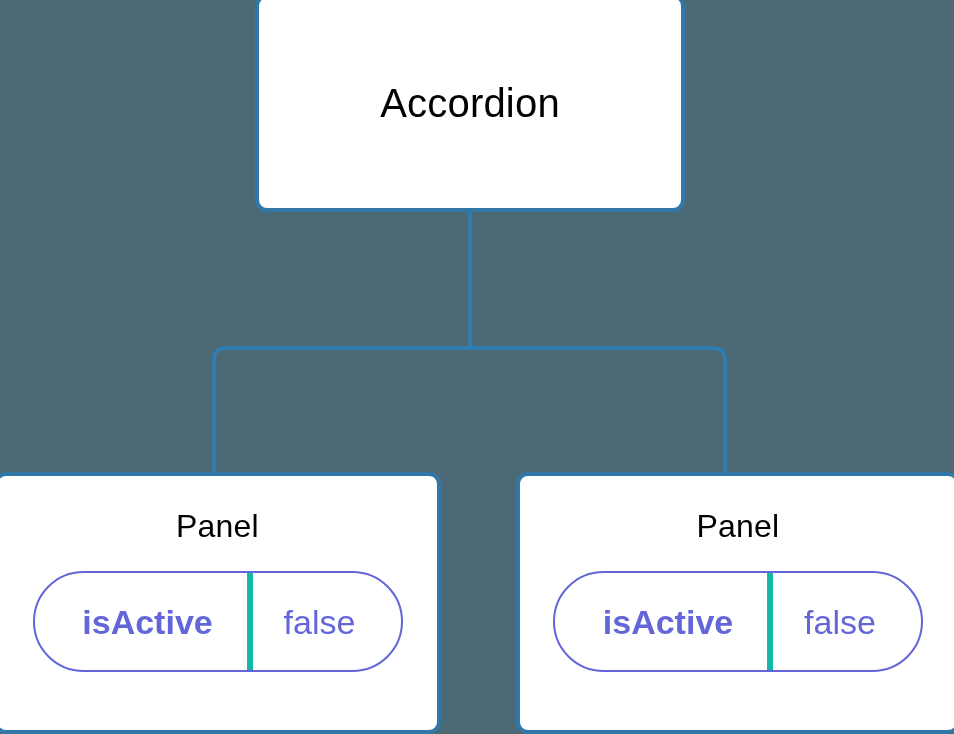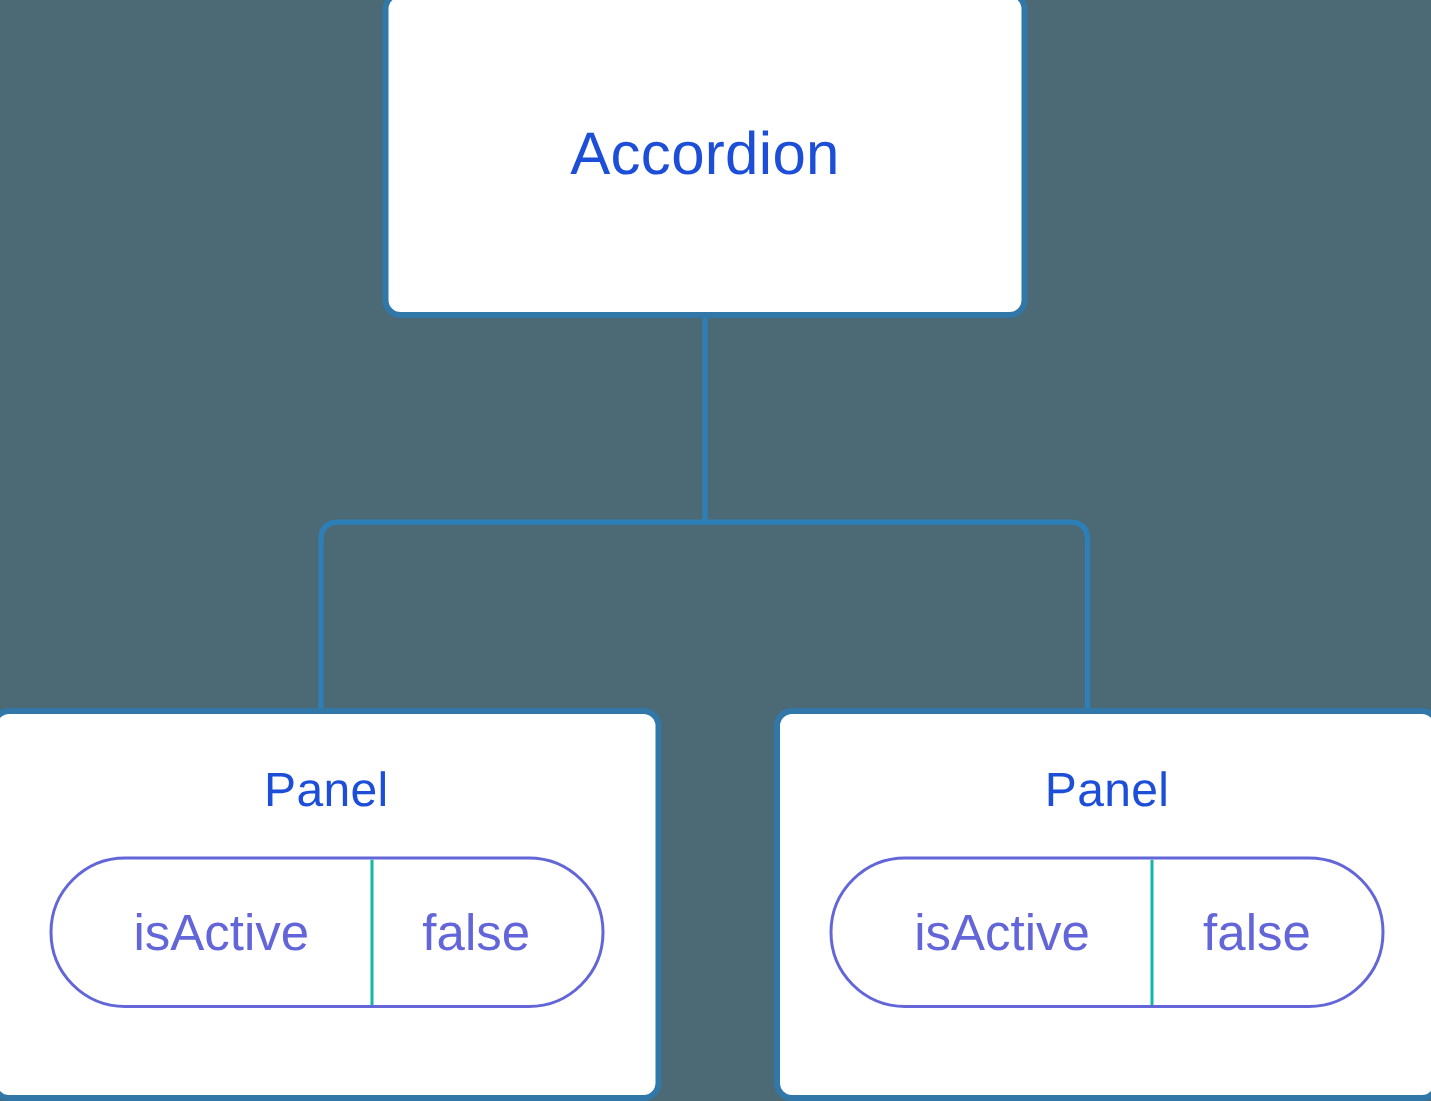--- a/index.html
+++ b/index.html
@@ -60,21 +60,21 @@
   .node-leaf-right {
     left: 516px;
     top: 472px;
     width: 444px;
     height: 262px;
     border-radius: 12px;
     padding-top: 34px;
   }
 
   .node-title {
-    color: #1d4ed8;
+    color: #000000;
     font-size: 40px;
     font-weight: 400;
     letter-spacing: 0.2px;
     line-height: 1;
     white-space: nowrap;
   }
 
   .node-leaf-left .node-title,
   .node-leaf-right .node-title {
     font-size: 32px;
@@ -99,24 +99,25 @@
     justify-content: center;
     color: #6366d8;
     font-size: 34px;
     line-height: 1;
     white-space: nowrap;
     box-sizing: border-box;
   }
   .prop-key {
     width: 212px;
     padding-left: 14px;
+    font-weight: bold;
   }
   .prop-value {
     width: 154px;
-    border-left: 2px solid #14b8a6;
+    border-left: 6px solid #14b8a6;
     padding-right: 14px;
   }
 </style>
 </head>
 <body>
 
 <div id="canvas">
 
   <svg id="connectors" viewBox="0 0 954 734" width="954" height="734" fill="none" xmlns="http://www.w3.org/2000/svg">
 

